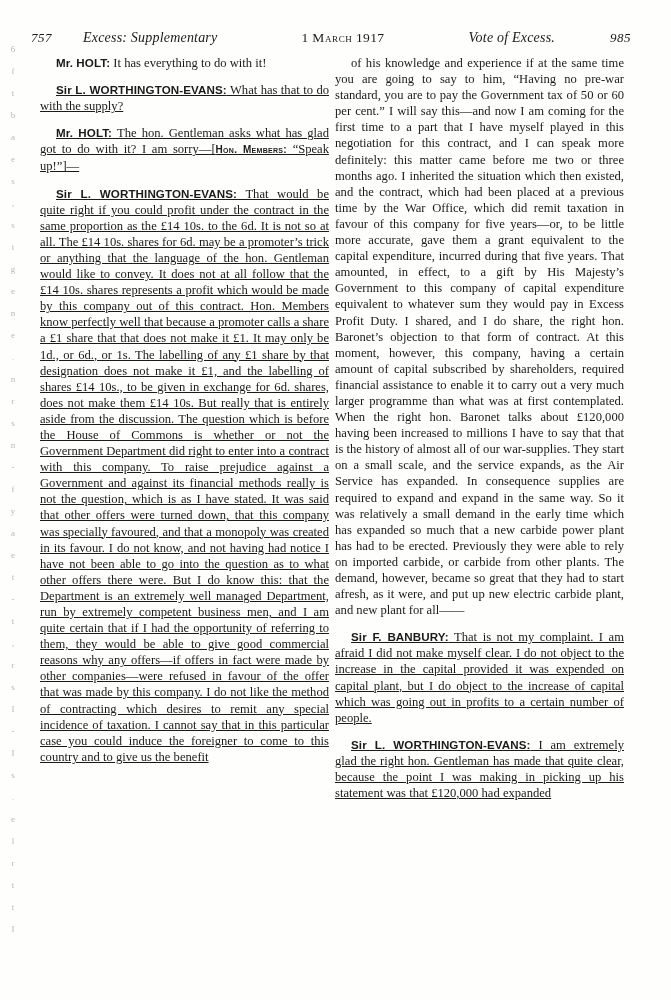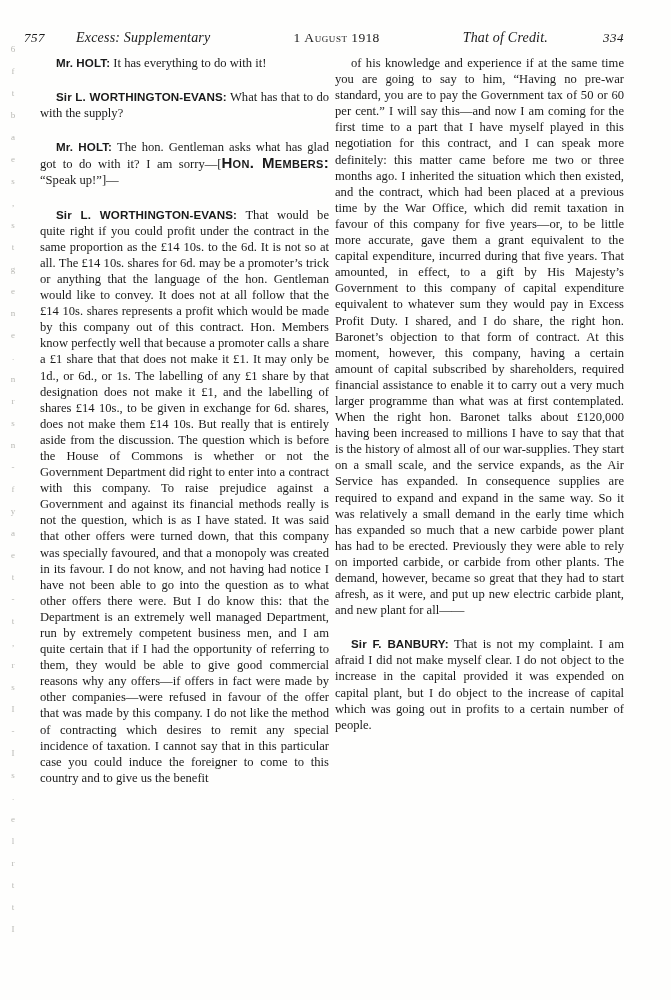--- a/index.html
+++ b/index.html
@@ -33,21 +33,21 @@
     line-height: 22px;
     color: #b9b9b4;
     font-family: "Liberation Serif", serif;
     letter-spacing: 0px;
     text-align: center;
     white-space: pre-line;
     overflow: hidden;
   }
   .header {
     position: absolute;
-    left: 24px;
+    left: 31px;
     top: 30px;
     width: 600px;
     height: 20px;
     display: flex;
     align-items: baseline;
     font-size: 13.5px;
   }
   .header .folio-left {
     width: 52px;
     font-style: italic;
@@ -100,32 +100,33 @@
     text-align: justify;
     text-justify: inter-word;
     hyphens: manual;
   }
   p.para {
     margin: 0 0 0 0;
     text-indent: 16px;
     text-align: justify;
   }
   p.para + p.para {
-    margin-top: 18px;
+    margin-top: 11px;
+    text-decoration: underline;
   }
   .speaker {
     font-family: "Liberation Sans", sans-serif;
     font-weight: bold;
     font-size: 11.6px;
     letter-spacing: 0.1px;
   }
   .speaker-small {
     font-family: "Liberation Sans", sans-serif;
     font-weight: bold;
-    font-size: 15px;
+    font-size: 10px;
     letter-spacing: 0.2px;
   }
   .sc {
     font-variant: small-caps;
     letter-spacing: 0.3px;
   }
 </style>
 </head>
 <body>
 
@@ -181,25 +182,25 @@
 t
 l
 t
 [</div>
 
   <div class="header">
     <div class="folio-left">757</div>
     <div class="title-left">Excess: Supplementary</div>
     <div class="date">
       <span>1</span>
-      <span class="smallcaps">August</span>
-      <span>1918</span>
+      <span class="smallcaps">March</span>
+      <span>1917</span>
     </div>
-    <div class="title-right">That of Credit.</div>
-    <div class="folio-right">334</div>
+    <div class="title-right">Vote of Excess.</div>
+    <div class="folio-right">985</div>
   </div>
 
   <div class="columns">
 
     <div class="col">
       <p class="para">
         <span class="speaker">Mr. HOLT:</span><span> It has everything to do with it!</span>
       </p>
       <p class="para">
         <span class="speaker">Sir L. WORTHINGTON-EVANS:</span><span> What has that to do with the supply?</span>
@@ -211,17 +212,20 @@
         <span class="speaker">Sir L. WORTHINGTON-EVANS:</span><span> That would be quite right if you could profit under the contract in the same proportion as the £14 10s. to the 6d. It is not so at all. The £14 10s. shares for 6d. may be a promoter’s trick or anything that the language of the hon. Gentleman would like to convey. It does not at all follow that the £14 10s. shares represents a profit which would be made by this company out of this contract. Hon. Members know perfectly well that because a promoter calls a share a £1 share that that does not make it £1. It may only be 1d., or 6d., or 1s. The labelling of any £1 share by that designation does not make it £1, and the labelling of shares £14 10s., to be given in exchange for 6d. shares, does not make them £14 10s. But really that is entirely aside from the discussion. The question which is before the House of Commons is whether or not the Government Department did right to enter into a contract with this company. To raise prejudice against a Government and against its financial methods really is not the question, which is as I have stated. It was said that other offers were turned down, that this company was specially favoured, and that a monopoly was created in its favour. I do not know, and not having had notice I have not been able to go into the question as to what other offers there were. But I do know this: that the Department is an extremely well managed Department, run by extremely competent business men, and I am quite certain that if I had the opportunity of referring to them, they would be able to give good commercial reasons why any offers—if offers in fact were made by other companies—were refused in favour of the offer that was made by this company. I do not like the method of contracting which desires to remit any special incidence of taxation. I cannot say that in this particular case you could induce the foreigner to come to this country and to give us the benefit</span>
       </p>
     </div>
 
     <div class="col">
       <p class="para">
         <span>of his knowledge and experience if at the same time you are going to say to him, “Having no pre-war standard, you are to pay the Government tax of 50 or 60 per cent.” I will say this—and now I am coming for the first time to a part that I have myself played in this negotiation for this contract, and I can speak more definitely: this matter came before me two or three months ago. I inherited the situation which then existed, and the contract, which had been placed at a previous time by the War Office, which did remit taxation in favour of this company for five years—or, to be little more accurate, gave them a grant equivalent to the capital expenditure, incurred during that five years. That amounted, in effect, to a gift by His Majesty’s Government to this company of capital expenditure equivalent to whatever sum they would pay in Excess Profit Duty. I shared, and I do share, the right hon. Baronet’s objection to that form of contract. At this moment, however, this company, having a certain amount of capital subscribed by shareholders, required financial assistance to enable it to carry out a very much larger programme than what was at first contemplated. When the right hon. Baronet talks about £120,000 having been increased to millions I have to say that that is the history of almost all of our war-supplies. They start on a small scale, and the service expands, as the Air Service has expanded. In consequence supplies are required to expand and expand in the same way. So it was relatively a small demand in the early time which has expanded so much that a new carbide power plant has had to be erected. Previously they were able to rely on imported carbide, or carbide from other plants. The demand, however, became so great that they had to start afresh, as it were, and put up new electric carbide plant, and new plant for all——</span>
       </p>
       <p class="para">
         <span class="speaker">Sir F. BANBURY:</span><span> That is not my complaint. I am afraid I did not make myself clear. I do not object to the increase in the capital provided it was expended on capital plant, but I do object to the increase of capital which was going out in profits to a certain number of people.</span>
+      </p>
+      <p class="para">
+        <span class="speaker">Sir L. WORTHINGTON-EVANS:</span><span> I am extremely glad the right hon. Gentleman has made that quite clear, because the point I was making in picking up his statement was that £120,000 had expanded</span>
       </p>
     </div>
 
   </div>
 </div>
 
 </body></html>

